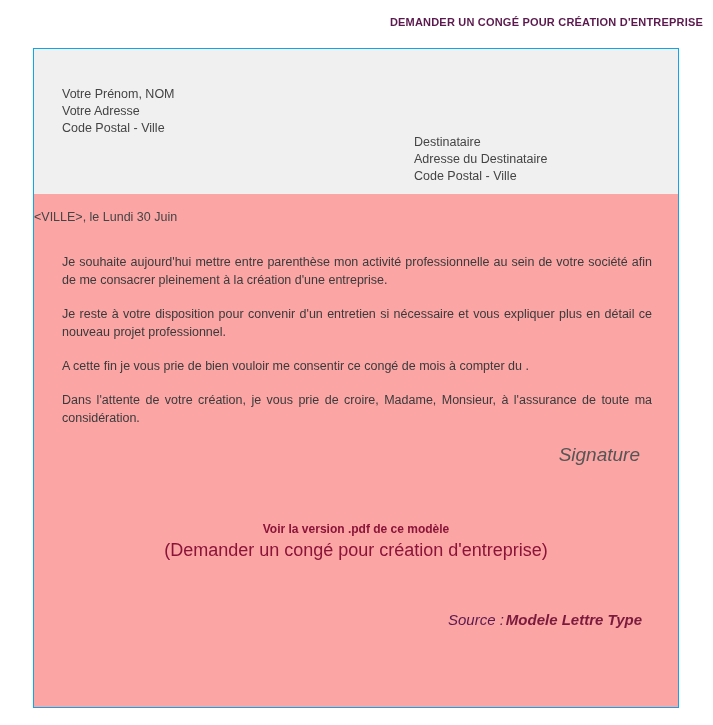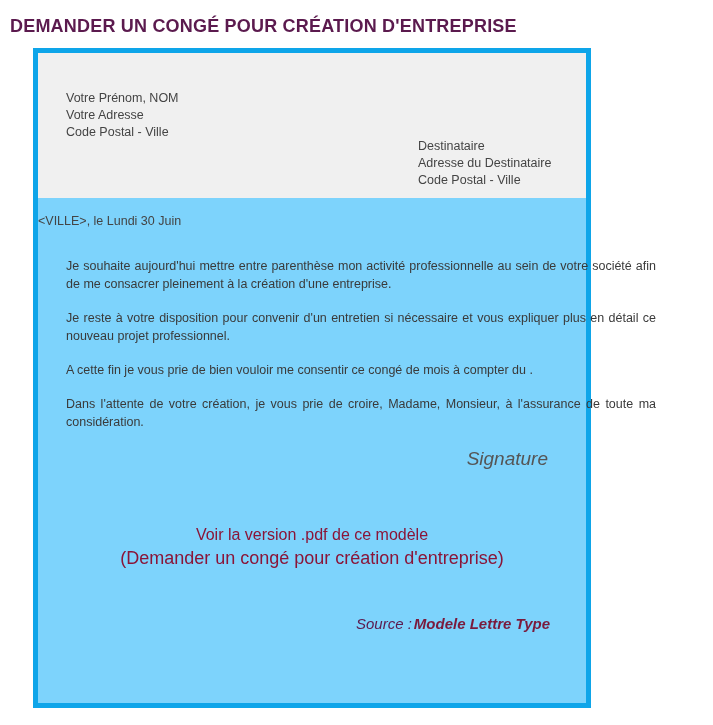--- a/index.html
+++ b/index.html
@@ -14,36 +14,36 @@
     color: #333333;
     overflow: hidden;
   }
   .page {
     width: 713px;
     height: 725px;
     position: relative;
     box-sizing: border-box;
   }
   .doc-title {
-    text-align: left;
-    font-size: 18px;
+    text-align: right;
+    font-size: 11px;
     font-weight: bold;
     color: #5b1a4e;
     letter-spacing: 0.2px;
     padding: 16px 10px 14px 10px;
     margin: 0;
   }
   .letter-frame {
     position: absolute;
     left: 33px;
     top: 48px;
-    width: 558px;
+    width: 646px;
     height: 660px;
-    border: 5px solid #0ea5e9;
-    background: #7dd3fc;
+    border: 1px solid #0ea5e9;
+    background: #fca5a5;
     box-sizing: border-box;
   }
   .letter-top-band {
     position: absolute;
     left: 0;
     top: 0;
     width: 100%;
     height: 145px;
     background: #f0f0f0;
     box-sizing: border-box;
@@ -95,22 +95,22 @@
     font-family: "Liberation Sans", sans-serif;
   }
   .pdf-block {
     position: absolute;
     left: 0;
     top: 473px;
     width: 100%;
     text-align: center;
   }
   .pdf-link {
-    font-size: 16px;
-    font-weight: normal;
+    font-size: 12px;
+    font-weight: bold;
     color: #8a1538;
     text-decoration: none;
     display: block;
   }
   .pdf-sub {
     font-size: 18px;
     color: #8a1538;
     display: block;
     margin-top: 4px;
   }

